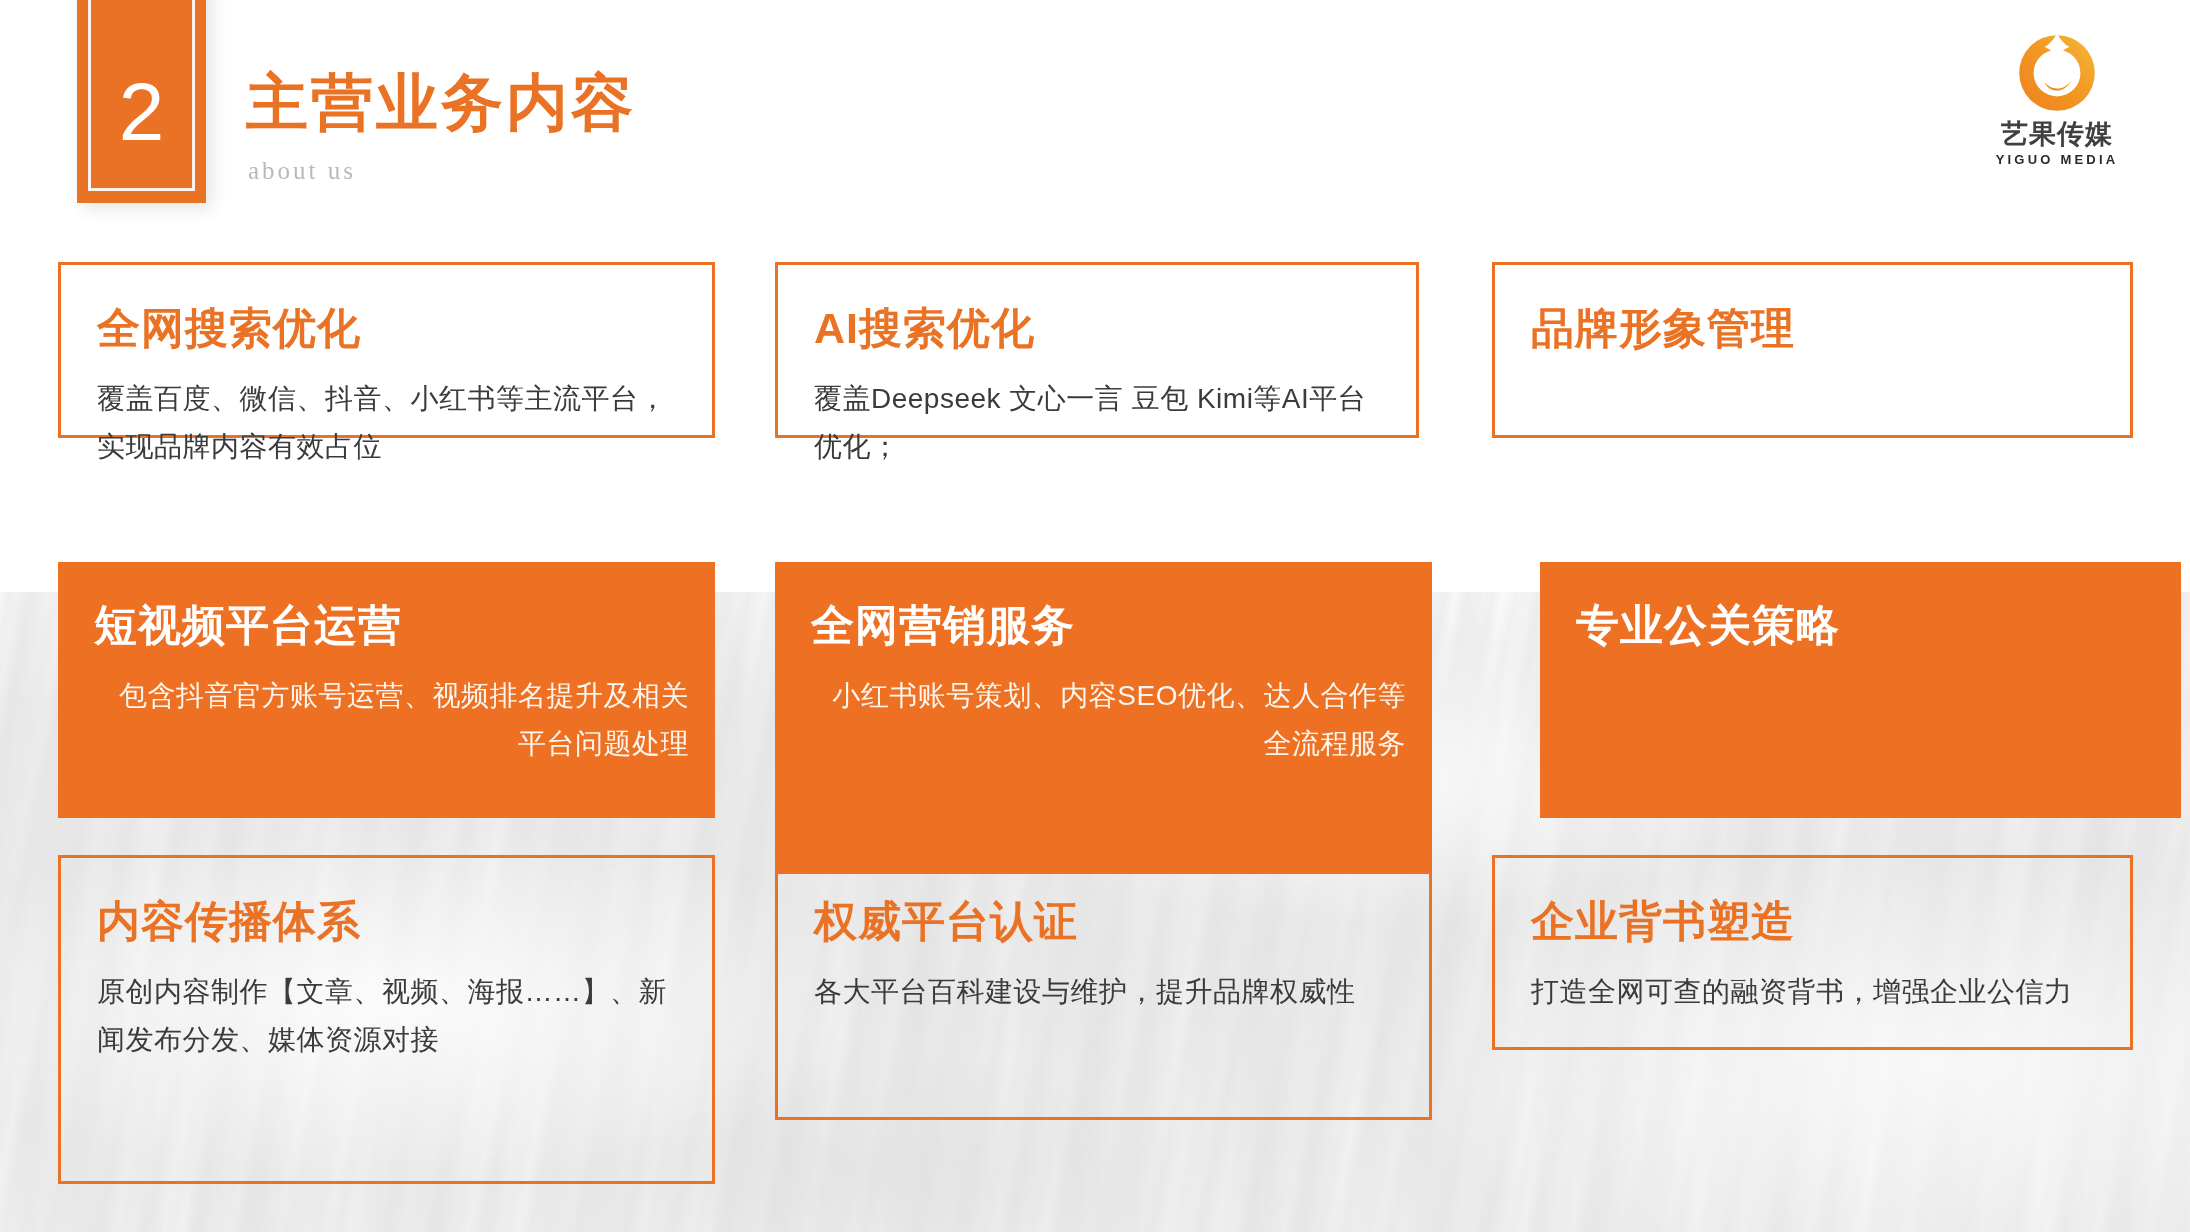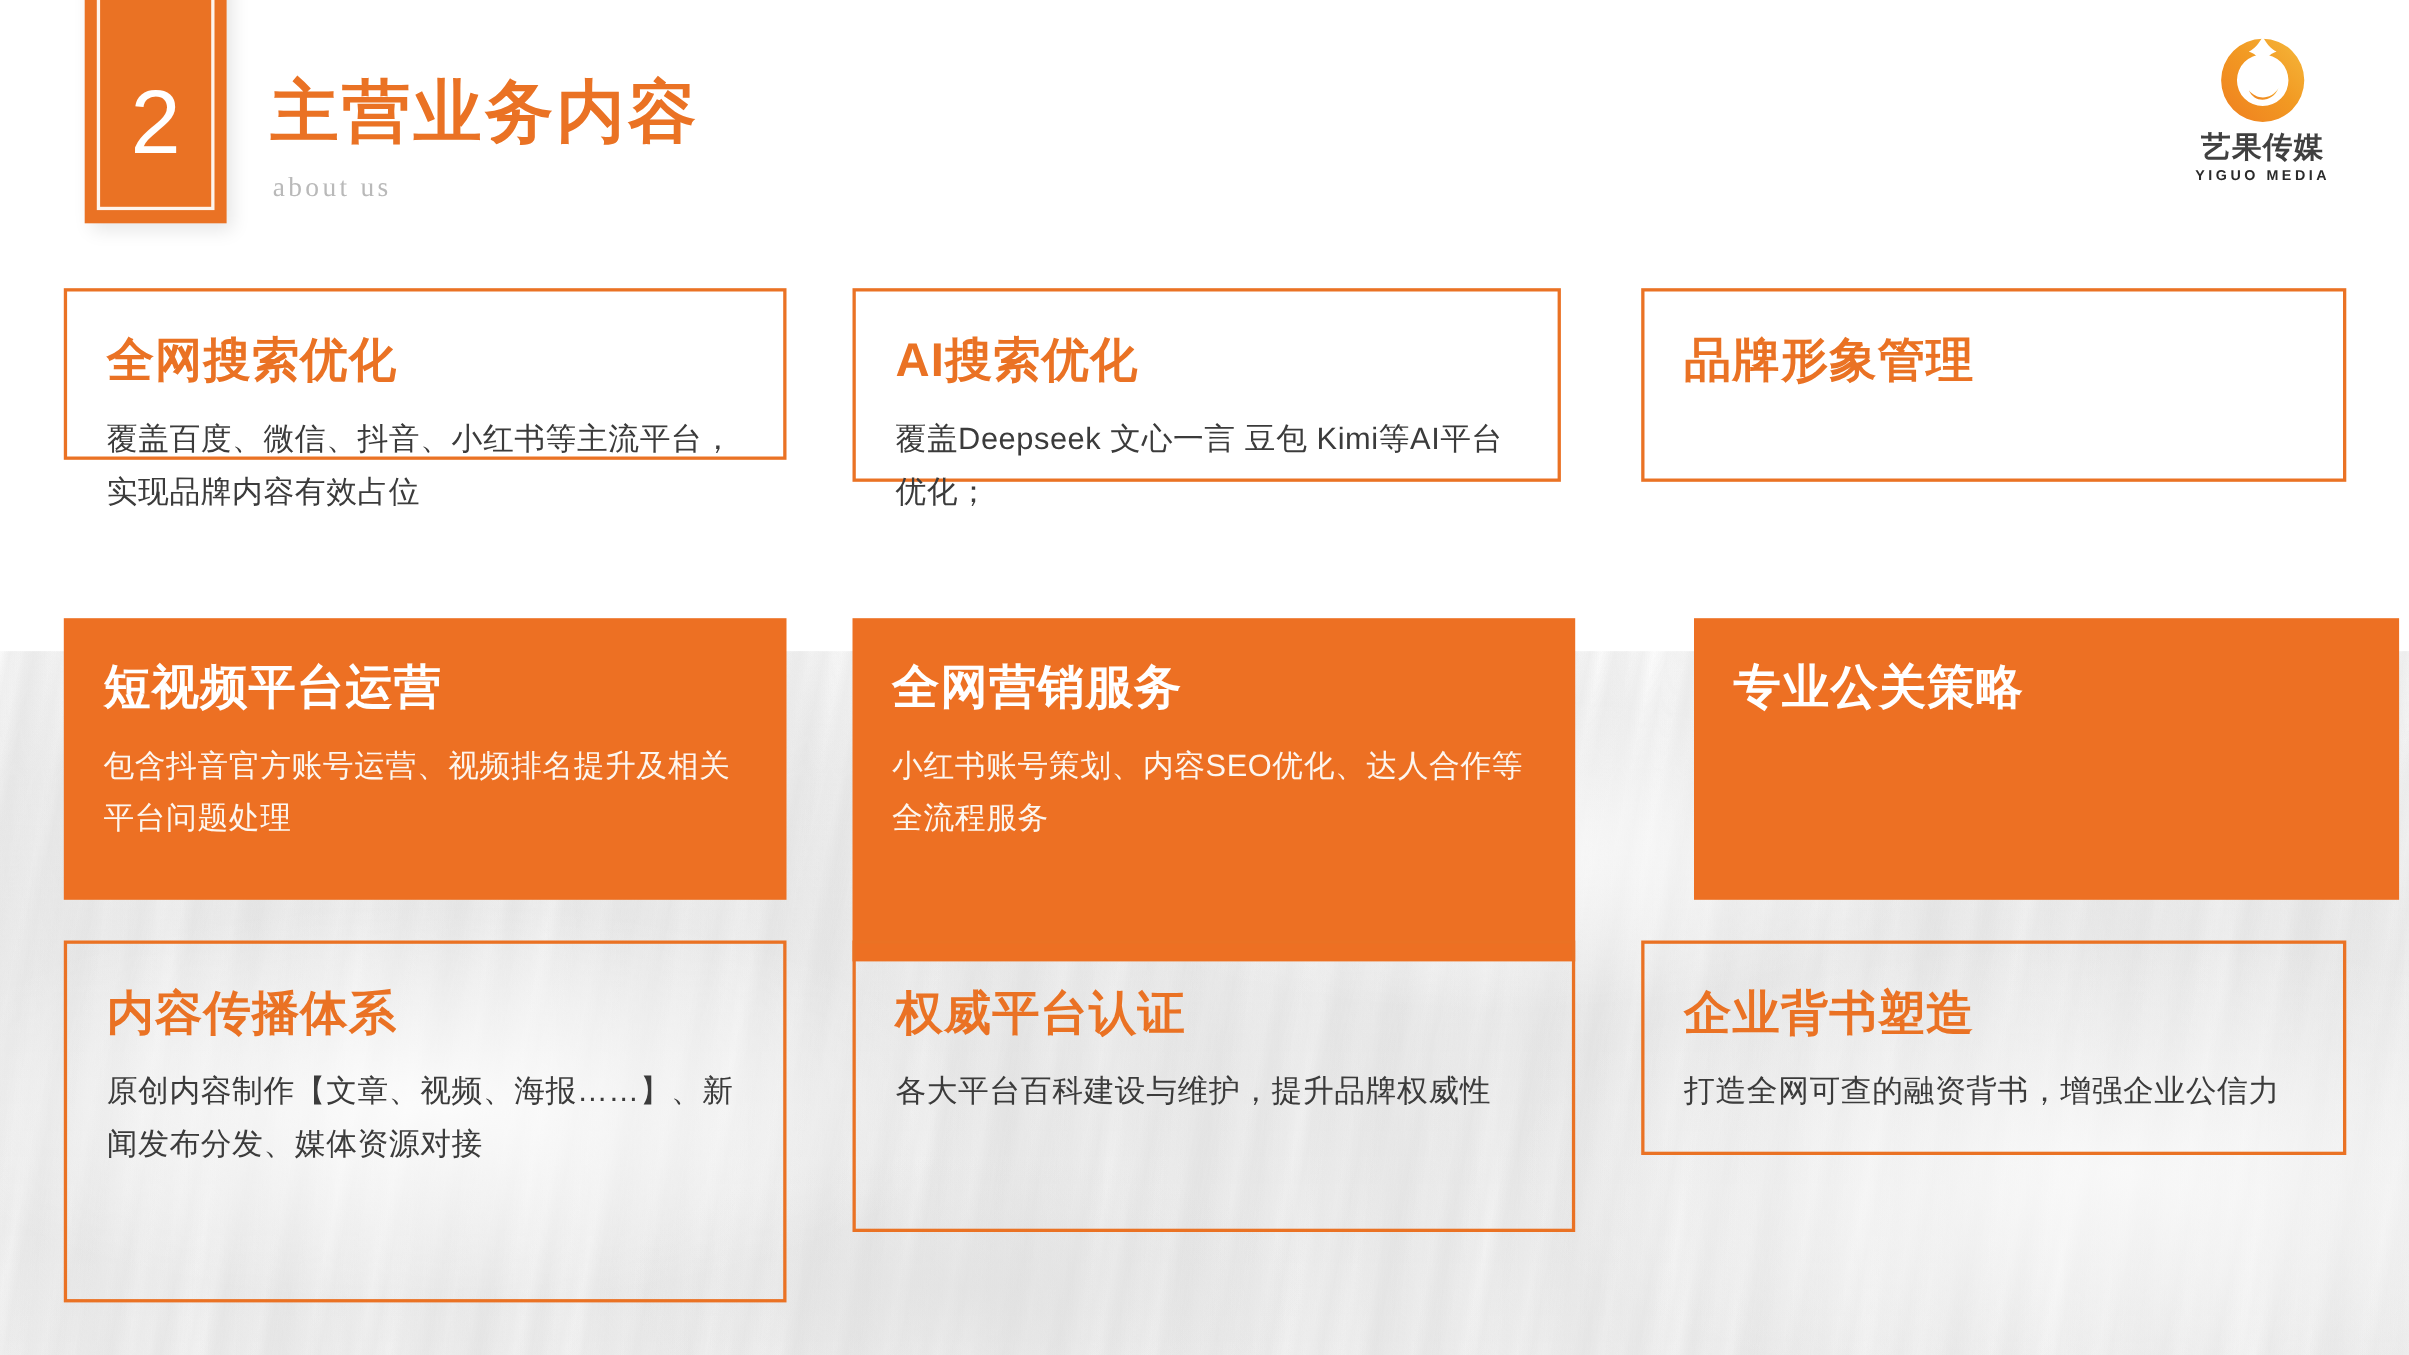--- a/index.html
+++ b/index.html
@@ -181,20 +181,21 @@
     position: absolute;
     box-sizing: border-box;
   }
   .card.outline {
     border: 3px solid #ea7224;
     background: transparent;
   }
   .card.filled {
     background: #ed7023;
     border: none;
+    text-align: right;
   }
   .card-title {
     position: absolute;
     left: 36px;
     font-size: 43px;
     font-weight: 700;
     line-height: 1;
     letter-spacing: 1px;
     white-space: nowrap;
   }
@@ -250,21 +251,21 @@
           <path d="M36 60 C44 70 58 70 66 58 C60 72 42 74 36 60 Z" fill="url(#lg)"></path>
         </svg>
       </span>
       <div class="logo-name">艺果传媒</div>
       <div class="logo-en">YIGUO MEDIA</div>
     </div>
   </div>
 
   <div class="grid">
 
-    <div class="card outline" style="left:0px;   top:0px;   width:657px; height:156px;">
+    <div class="card outline" style="left:0px;   top:0px;   width:657px; height:176px;">
       <div class="card-title">全网搜索优化</div>
       <div class="card-body">覆盖百度、微信、抖音、小红书等主流平台，实现品牌内容有效占位</div>
     </div>
 
     <div class="card outline" style="left:717px; top:0px;   width:644px; height:176px;">
       <div class="card-title">AI搜索优化</div>
       <div class="card-body">覆盖Deepseek 文心一言 豆包 Kimi等AI平台优化；</div>
     </div>
 
     <div class="card outline" style="left:1434px;top:0px;   width:641px; height:176px;">

